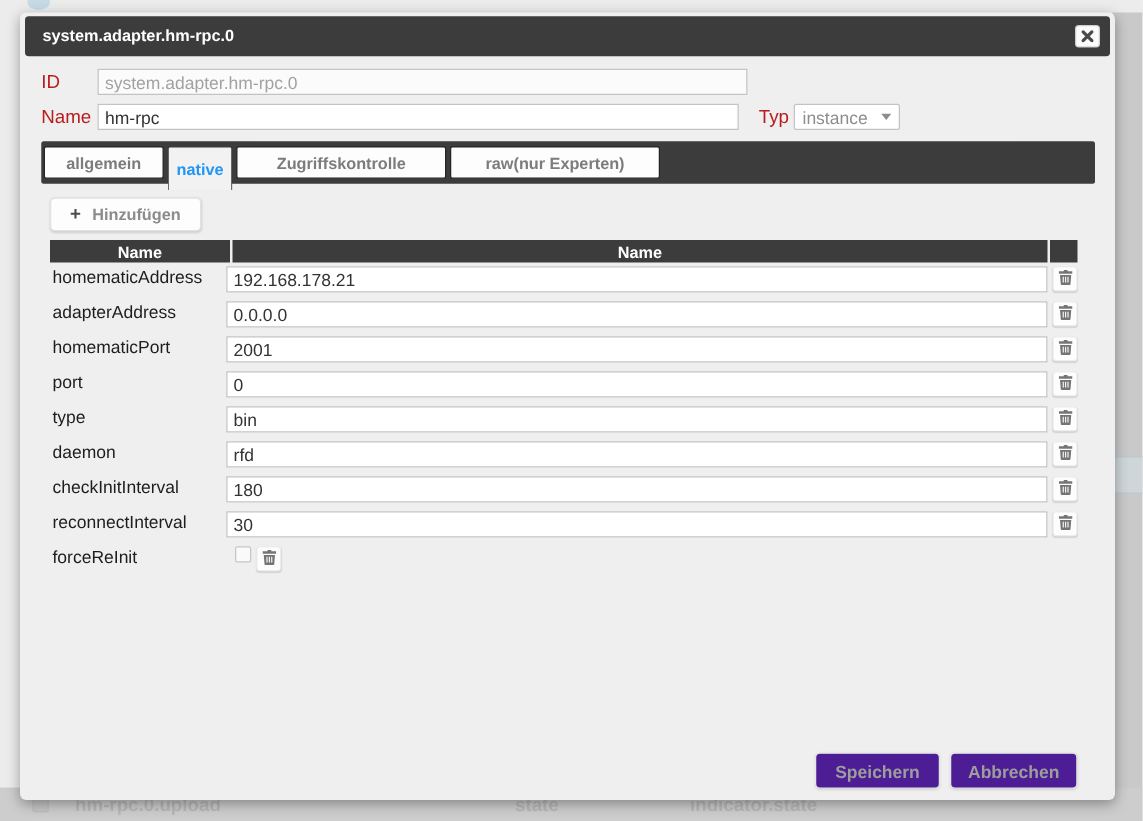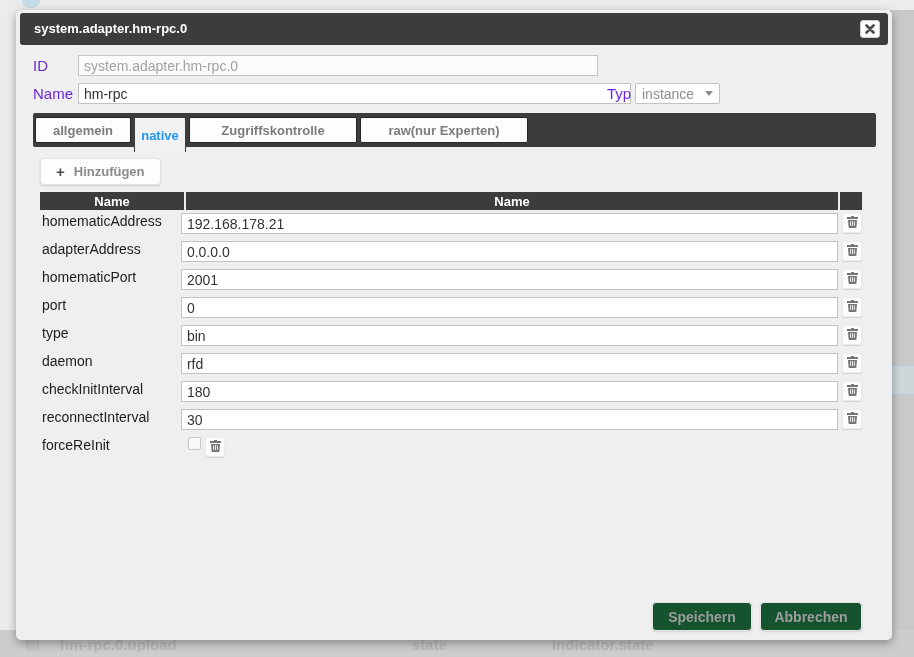--- a/index.html
+++ b/index.html
@@ -50,32 +50,32 @@
     line-height: 32px; padding-left: 14px;
   }
   .close-btn {
     position: absolute; right: 8px; top: 7px; width: 20px; height: 18px;
     background: #fcfcfc; border: 1px solid #cfcfcf; border-radius: 3px;
     display: flex; align-items: center; justify-content: center; cursor: pointer;
   }
 
   
   .form-label {
-    position: absolute; font-size: 15px; color: #6d28d9;
+    position: absolute; font-size: 15px; color: #b91c1c;
   }
   .tinput-base {
     border: 1px solid #c3c3c3; background: #ffffff; font-size: 14px;
     color: #333; padding: 0 5px; font-family: "Liberation Sans", sans-serif;
   }
   #id-input {
     position: absolute; left: 62px; top: 45px; width: 520px; height: 21px;
     background: #fbfbfb; color: #a2a2a2;
   }
   #name-input {
-    position: absolute; left: 62px; top: 73px; width: 553px; height: 21px;
+    position: absolute; left: 62px; top: 73px; width: 513px; height: 21px;
   }
   .typ-select {
     position: absolute; left: 619px; top: 73px; width: 85px; height: 21px;
     background: #fff; border: 1px solid #c3c3c3; color: #8d8d8d;
     font-size: 14px; display: flex; align-items: center;
     padding: 0 6px; cursor: pointer; border-radius: 2px;
   }
   .typ-select .caret {
     margin-left: auto; width: 0; height: 0;
     border-left: 4px solid transparent; border-right: 4px solid transparent;
@@ -142,21 +142,21 @@
   }
   .tdel {
     width: 20px; height: 20px; margin-left: 4px; border: 1px solid #ededed;
     background: #fdfdfd; border-radius: 3px; box-shadow: 0 1px 1px rgba(0,0,0,.12);
     display: flex; align-items: center; justify-content: center; cursor: pointer;
   }
 
   
   .footer-btn {
     position: absolute; top: 592px; height: 29px;
-    background: #14532d; border: 1px solid #e5e5e5; border-radius: 4px;
+    background: #4c1d95; border: 1px solid #e5e5e5; border-radius: 4px;
     box-shadow: 0 1px 2px rgba(0,0,0,.12); cursor: pointer;
     font-size: 14px; font-weight: bold; color: #9d9d9d;
     font-family: "Liberation Sans", sans-serif;
   }
   #save-btn   { left: 636px; width: 100px; }
   #cancel-btn { left: 744px; width: 102px; }
 </style>
 </head>
 <body>
 

